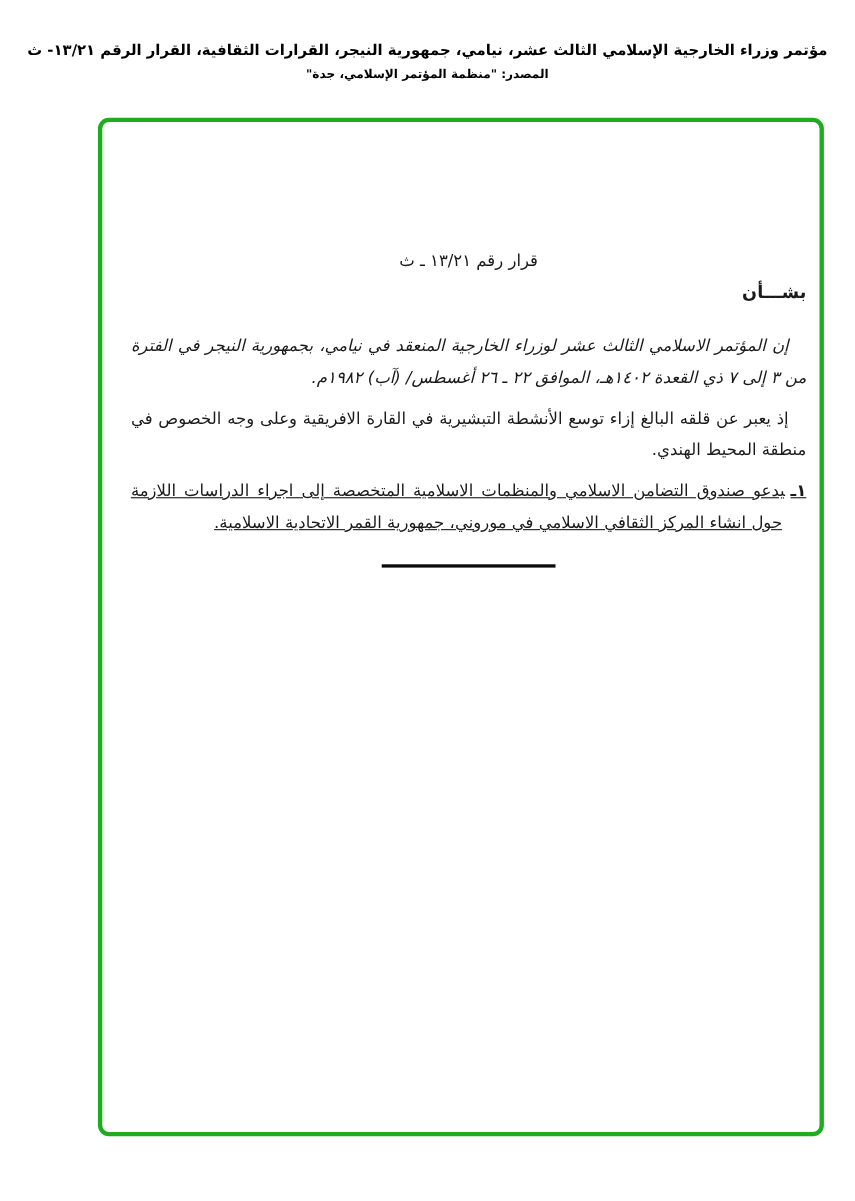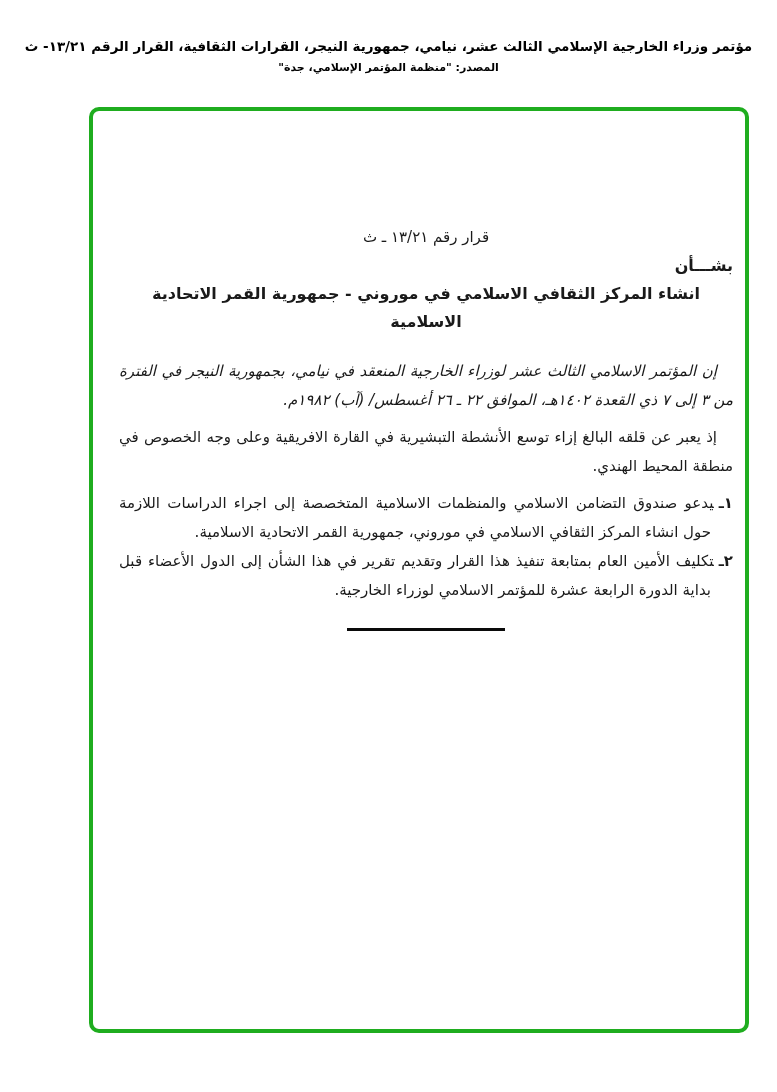--- a/index.html
+++ b/index.html
@@ -81,20 +81,21 @@
     text-align: justify;
     text-indent: 16px;
     margin: 0 0 8px 0;
   }
   .para.first {
     margin-top: 21px;
     font-style: italic;
   }
   .items {
     margin-top: 4px;
+    text-decoration: underline;
   }
   .item {
     text-align: justify;
     padding-right: 22px;
     text-indent: -22px;
     margin: 0;
   }
   .item .num {
     font-weight: bold;
     margin-left: 5px;
@@ -116,37 +117,33 @@
     <div class="hline2">المصدر: "منظمة المؤتمر الإسلامي، جدة"</div>
   </div>
 
   <div class="doc-frame">
     <div class="doc-content">
 
       <div class="res-number">قرار رقم ١٣/٢١ ـ ث</div>
 
       <div class="regarding">بشـــأن</div>
 
-      <div class="doc-title">انشاء المركز الثقافي الاسلامي في موروني - جمهورية القمر الاتحادية الاسلامية</div>
 
       <p class="para first">إن المؤتمر الاسلامي الثالث عشر لوزراء الخارجية المنعقد في نيامي، بجمهورية النيجر في الفترة من ٣ إلى ٧ ذي القعدة ١٤٠٢هـ، الموافق ٢٢ ـ ٢٦ أغسطس/ (آب) ١٩٨٢م.</p>
 
       <p class="para">إذ يعبر عن قلقه البالغ إزاء توسع الأنشطة التبشيرية في القارة الافريقية وعلى وجه الخصوص في منطقة المحيط الهندي.</p>
 
 
 
       <div class="items">
 
         <p class="item">
           <span class="num">١ـ</span><span>يدعو صندوق التضامن الاسلامي والمنظمات الاسلامية المتخصصة إلى اجراء الدراسات اللازمة حول انشاء المركز الثقافي الاسلامي في موروني، جمهورية القمر الاتحادية الاسلامية.</span>
         </p>
 
-        <p class="item">
-          <span class="num">٢ـ</span><span>تكليف الأمين العام بمتابعة تنفيذ هذا القرار وتقديم تقرير في هذا الشأن إلى الدول الأعضاء قبل بداية الدورة الرابعة عشرة للمؤتمر الاسلامي لوزراء الخارجية.</span>
-        </p>
 
 
       </div>
 
       <hr class="divider">
 
     </div>
   </div>
 
 </div>

